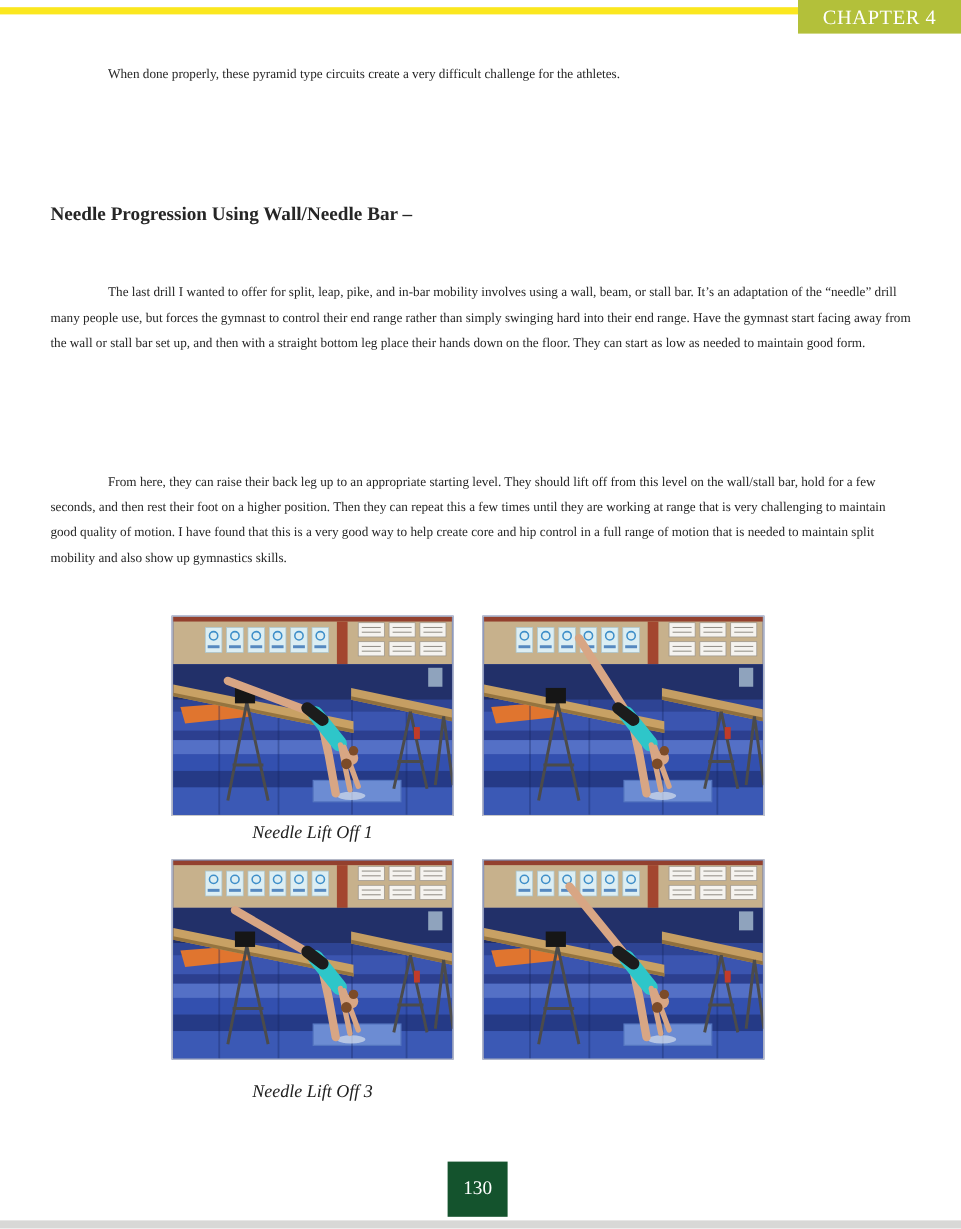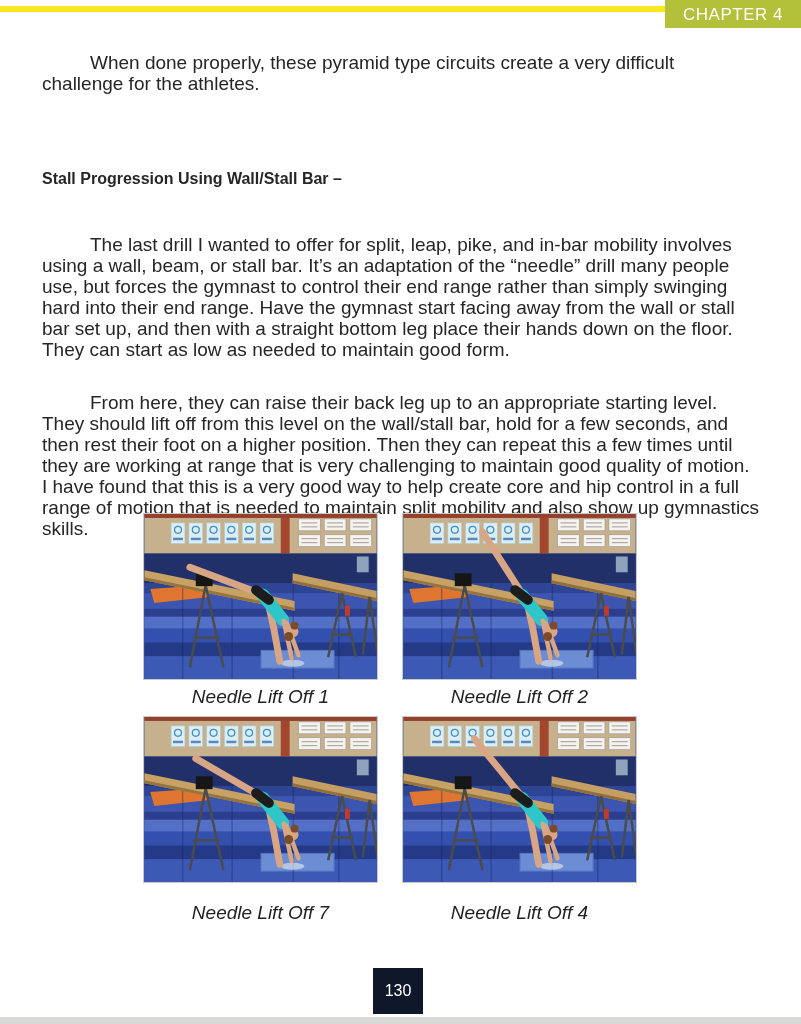--- a/index.html
+++ b/index.html
@@ -1,41 +1,41 @@
 <!DOCTYPE html>
 <html><head>
 <meta charset="utf-8">
 <style>
   html,body{margin:0;padding:0;background:#ffffff;}
   .page{
     position:relative;
     width:801px;height:1024px;
     background:#ffffff;
     overflow:hidden;
-    font-family:Liberation Sans, sans-serif;
+    font-family:Liberation Serif, serif;
     color:#262626;
   }
   .top-stripe{
     position:absolute;left:0;top:6px;
     width:665px;height:6px;
     background:#fbe71f;
   }
   .chapter-badge{
     position:absolute;right:0;top:0;
     width:136px;height:28px;
     background:#b3c03a;
     color:#ffffff;
     font-size:17px;
     letter-spacing:.5px;
     display:flex;align-items:center;justify-content:center;
     padding-top:1px;box-sizing:border-box;
   }
   .para{
     position:absolute;left:42px;width:718px;
-    font-size:19px;line-height:21px;
+    font-size:11px;line-height:21px;
     text-indent:48px;
     margin:0;
   }
   .para-1{top:52px;}
   .section-heading{
     position:absolute;left:42px;top:170px;width:718px;
     font-size:16px;font-weight:bold;margin:0;
   }
   .para-2{top:234px;}
   .para-3{top:392px;}
@@ -53,26 +53,26 @@
   }
   .photo svg{display:block;width:100%;height:100%;}
   .caption-row{
     position:absolute;left:143px;width:494px;
     display:flex;gap:24px;
   }
   .caption-row-1{top:686px;}
   .caption-row-2{top:902px;}
   .caption{
     width:235px;text-align:center;
-    font-style:italic;font-size:19px;color:#222222;
+    font-style:italic;font-size:15px;color:#222222;
   }
   .page-number-badge{
     position:absolute;left:373px;top:968px;
     width:50px;height:46px;
-    background:#0f172a;color:#ffffff;
+    background:#14532d;color:#ffffff;
     font-size:16px;
     display:flex;align-items:center;justify-content:center;
   }
   .bottom-edge{
     position:absolute;left:0;top:1017px;
     width:801px;height:7px;
     background:#d8d8d6;
   }
   .defs-holder{position:absolute;width:0;height:0;overflow:hidden;}
   .raised-leg{stroke:#d8a684;stroke-width:7;stroke-linecap:round;}
@@ -172,21 +172,21 @@
   </svg>
 
   <div class="top-stripe"></div>
 
   <div class="chapter-badge">
     <span>CHAPTER 4</span>
   </div>
 
   <p class="para para-1">When done properly, these pyramid type circuits create a very difficult challenge for the athletes.</p>
 
-  <h3 class="section-heading">Stall Progression Using Wall/Stall Bar –</h3>
+  <h3 class="section-heading">Needle Progression Using Wall/Needle Bar –</h3>
 
   <p class="para para-2">The last drill I wanted to offer for split, leap, pike, and in-bar mobility involves using a wall, beam, or stall bar. It’s an adaptation of the “needle” drill many people use, but forces the gymnast to control their end range rather than simply swinging hard into their end range. Have the gymnast start facing away from the wall or stall bar set up, and then with a straight bottom leg place their hands down on the floor. They can start as low as needed to maintain good form.</p>
 
   <p class="para para-3">From here, they can raise their back leg up to an appropriate starting level. They should lift off from this level on the wall/stall bar, hold for a few seconds, and then rest their foot on a higher position. Then they can repeat this a few times until they are working at range that is very challenging to maintain good quality of motion. I have found that this is a very good way to help create core and hip control in a full range of motion that is needed to maintain split mobility and also show up gymnastics skills.</p>
 
   <div class="photo-row photo-row-1">
     <div class="photo">
       <svg viewBox="0 0 235 167" role="img" aria-label="Gymnast in teal leotard with hands on floor and back leg raised low, beside balance beams on blue gym mats">
         <use href="#gym-scene"></use>
         <line class="raised-leg" x1="121" y1="82" x2="46" y2="54"></line>
@@ -197,43 +197,41 @@
       <svg viewBox="0 0 235 167" role="img" aria-label="Gymnast in teal leotard with back leg raised higher against wall/stall bar setup in gym">
         <use href="#gym-scene"></use>
         <line class="raised-leg" x1="121" y1="82" x2="80" y2="18"></line>
         <use href="#gymnast-base"></use>
       </svg>
     </div>
   </div>
 
   <div class="caption-row caption-row-1">
     <div class="caption">Needle Lift Off 1</div>
-    <div class="caption">Needle Lift Off 2</div>
   </div>
 
   <div class="photo-row photo-row-2">
     <div class="photo">
       <svg viewBox="0 0 235 167" role="img" aria-label="Gymnast in teal leotard holding needle lift off at mid height in gym">
         <use href="#gym-scene"></use>
         <line class="raised-leg" x1="121" y1="82" x2="52" y2="42"></line>
         <use href="#gymnast-base"></use>
       </svg>
     </div>
     <div class="photo">
       <svg viewBox="0 0 235 167" role="img" aria-label="Gymnast in teal leotard holding needle lift off near vertical in gym">
         <use href="#gym-scene"></use>
         <line class="raised-leg" x1="121" y1="82" x2="72" y2="22"></line>
         <use href="#gymnast-base"></use>
       </svg>
     </div>
   </div>
 
   <div class="caption-row caption-row-2">
-    <div class="caption">Needle Lift Off 7</div>
-    <div class="caption">Needle Lift Off 4</div>
+    <div class="caption">Needle Lift Off 3</div>
   </div>
 
   <div class="page-number-badge">
     <span>130</span>
   </div>
 
   <div class="bottom-edge"></div>
 
 </div>
 

